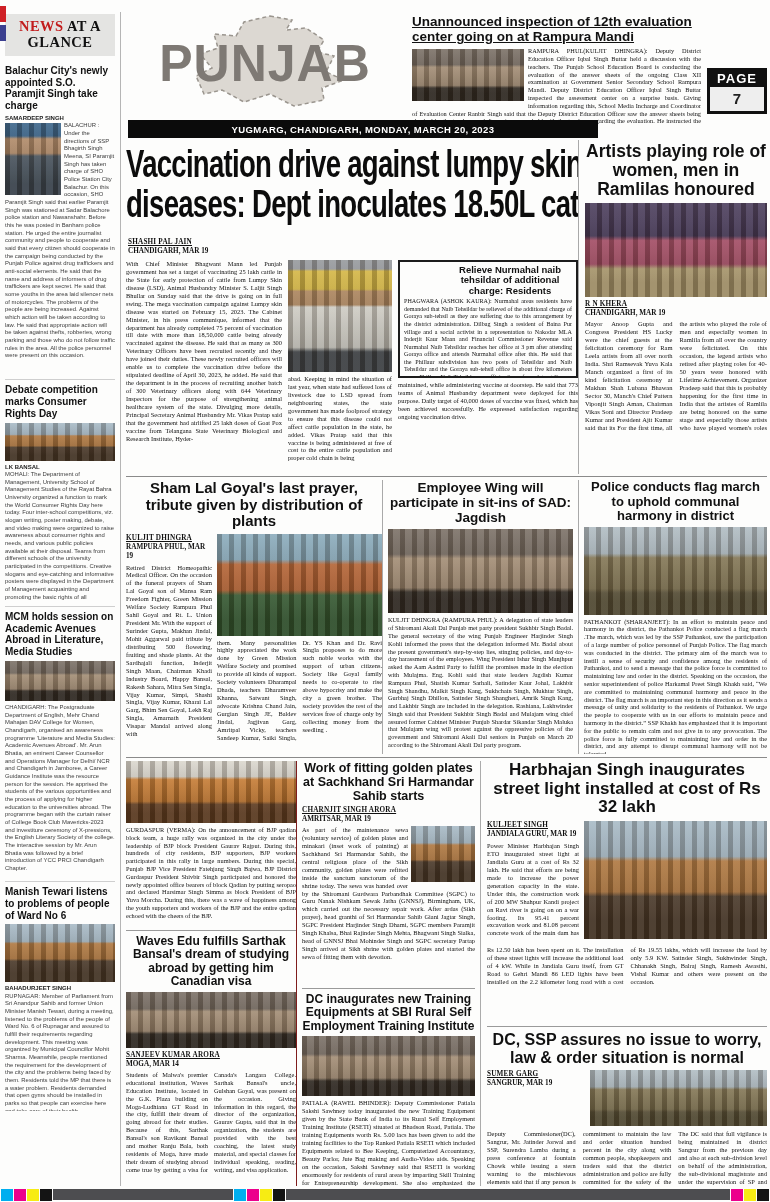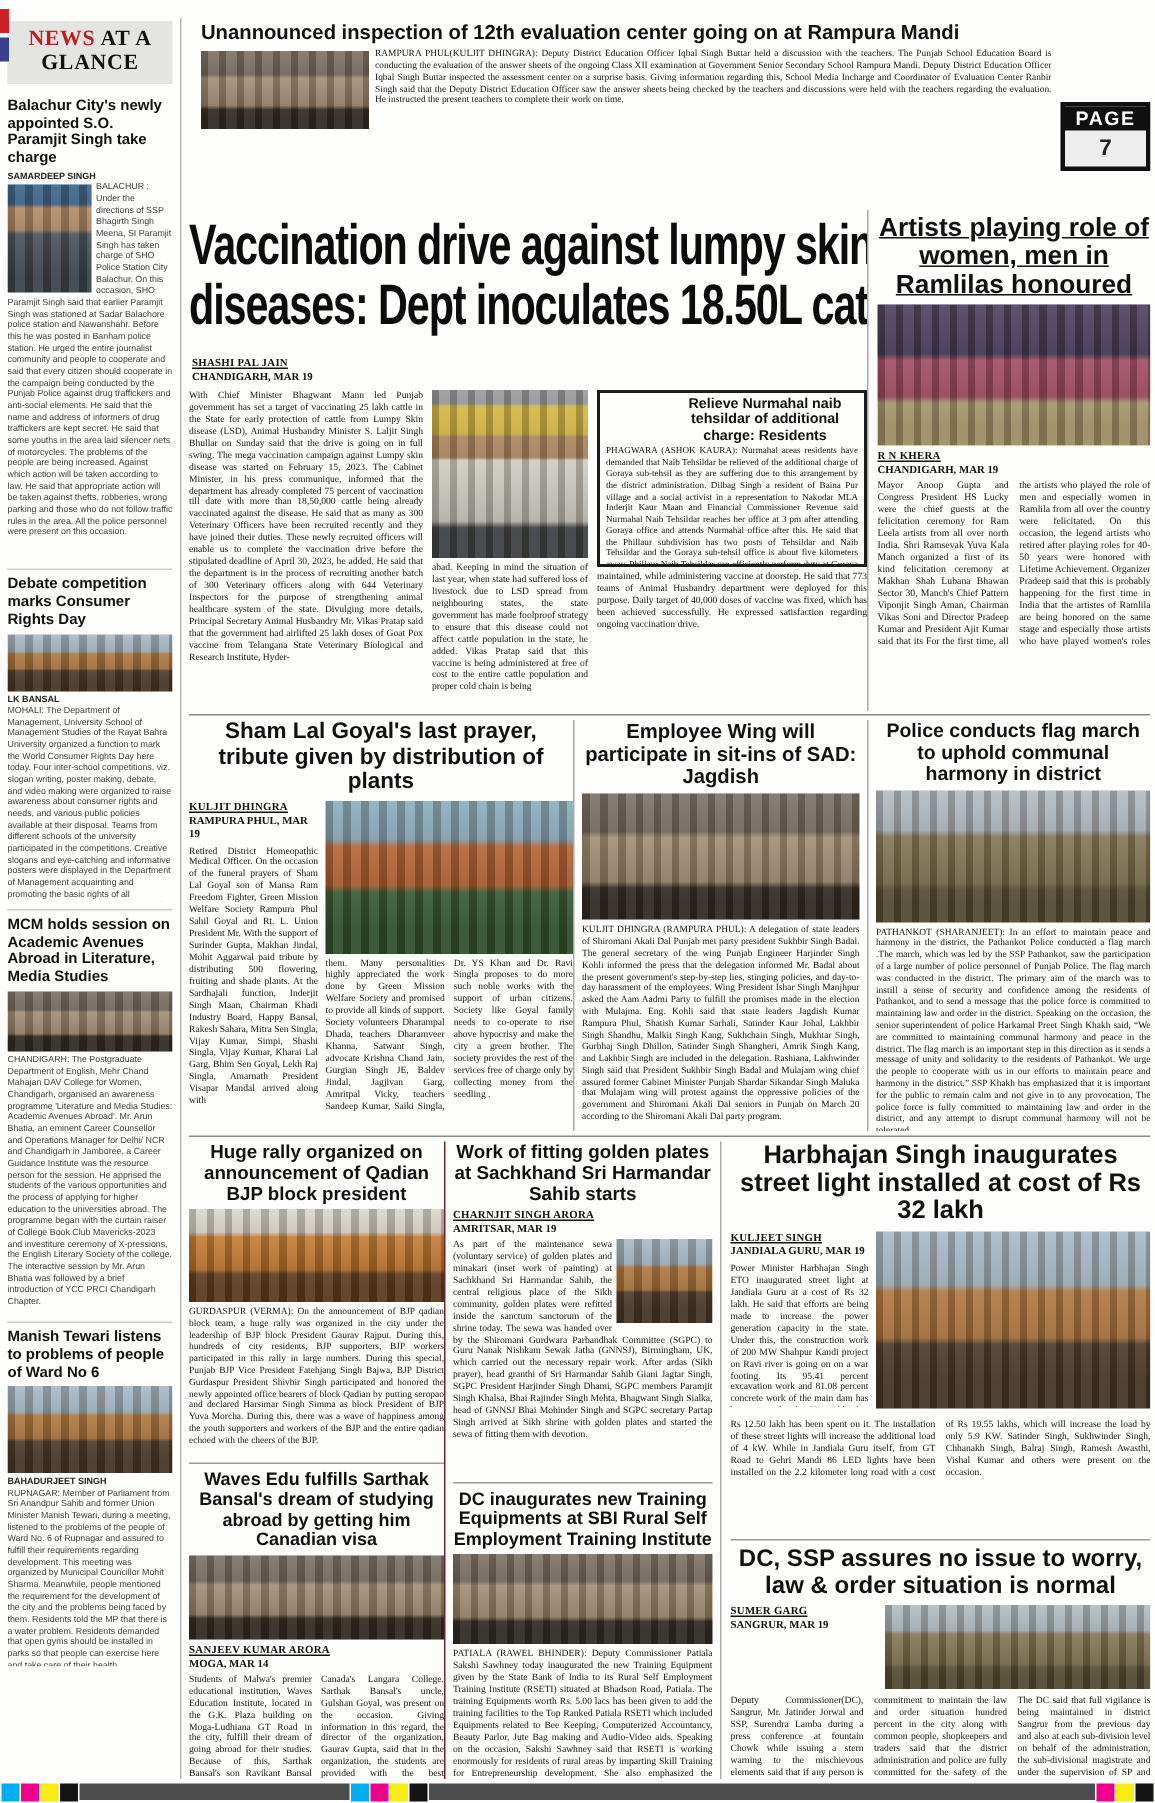--- a/index.html
+++ b/index.html
@@ -39,21 +39,21 @@
 
   .header-row { display:flex; height:128px; position:relative; }
   .masthead { width:278px; flex:0 0 278px; position:relative; }
   .map-wrap { position:absolute; left:48px; top:2px; width:190px; height:96px; }
   .logo { position:absolute; left:0; top:26px; width:100%; text-align:center;
           font:bold 50px/1 "Liberation Sans", sans-serif; color:#7e7974; letter-spacing:1px;
           transform:scaleY(1.05); }
   .date-strip { position:absolute; left:2px; bottom:2px; width:470px; background:#0b0b0b; color:#fff;
           font:bold 9.5px/1 "Liberation Sans", sans-serif; text-align:center; padding:5px 0 4px 0; letter-spacing:.4px; z-index:3; }
   .inspection { flex:1; padding:2px 6px 26px 8px; overflow:hidden; }
-  .inspection h2 { font:bold 13.5px/1.12 "Liberation Sans", sans-serif; margin-bottom:3px; }
+  .inspection h2 { font:bold 13.5px/1.12 "Liberation Sans", sans-serif; margin-bottom:3px;text-decoration:underline; }
   .insp-ph { float:left; width:112px; height:52px; margin:2px 4px 2px 0; }
   .page-box { flex:0 0 60px; margin-top:56px; height:46px; border:3px solid #101010; background:#eee; text-align:center; }
   .page-box .pl { background:#101010; color:#fff; font:bold 13px/1.2 "Liberation Sans", sans-serif; letter-spacing:1px; }
   .page-box .pn { font:bold 15px/1.6 "Liberation Sans", sans-serif; color:#222; }
 
   .bt { font:6.4px/1.24 "Liberation Serif", serif; text-align:justify; overflow:hidden; }
   .by { font:bold 7.2px/1.25 "Liberation Serif", serif; letter-spacing:.2px;text-decoration:underline; }
   .dl { font:bold 7.2px/1.25 "Liberation Serif", serif; }
 
   
@@ -67,21 +67,21 @@
   .lead-cols { display:flex; height:216px; gap:6px; }
   .lc1 { width:156px; flex:0 0 156px; }
   .lc2 { width:104px; flex:0 0 104px; }
   .lc2 .ph { width:104px; height:112px; margin-bottom:3px; }
   .lc3 { flex:1; }
   .relieve-box { border:2px solid #1c1c1c; padding:3px 4px; height:118px; overflow:hidden; margin-bottom:3px; }
   .relieve-box h3 { font:bold 9.5px/1.1 "Liberation Sans", sans-serif; text-align:center; margin-bottom:2px;margin-left:44px; }
   .relieve-box .bt { font-size:6.1px; }
 
   .artists { flex:1; border-left:1px solid #a9a9a9; padding-left:6px; overflow:hidden; }
-  .artists h2 { font:bold 17.5px/1.08 "Liberation Sans", sans-serif; text-align:center; margin:2px 0 4px 0;text-decoration:underline; }
+  .artists h2 { font:bold 17.5px/1.08 "Liberation Sans", sans-serif; text-align:center; margin:2px 0 4px 0; }
   .artists .ph { width:100%; height:94px; margin-bottom:3px; }
   .art-body { columns:2; column-gap:7px; height:118px; margin-top:2px; }
 
   
   .mid-row { display:flex; height:278px; border-top:1px solid #8a8a8a; margin-top:2px; padding-top:3px; }
   .sham { width:256px; flex:0 0 256px; overflow:hidden; }
   .sham h2 { font:bold 15px/1.1 "Liberation Sans", sans-serif; text-align:center; margin-bottom:4px; }
   .sham-cols { display:flex; gap:5px; height:232px; }
   .sham-l { width:86px; flex:0 0 86px; }
   .sham-r { flex:1; }
@@ -166,20 +166,29 @@
       <article class="sb-art">
         <div class="sb-title">Manish Tewari listens to  problems of people of Ward No  6</div>
         <div class="ph ph-crowd sb-ph" style="height:58px"></div>
         <div class="sb-by">BAHADURJEET SINGH</div>
         <div class="sb-body" style="height:118px">RUPNAGAR: Member of Parliament from Sri Anandpur Sahib and former Union Minister Manish Tewari, during a meeting, listened to the problems of the people of Ward No. 6 of Rupnagar and assured to fulfill their requirements regarding development. This meeting was organized by Municipal Councillor Mohit Sharma. Meanwhile, people mentioned the requirement for the development of the city and the problems being faced by them. Residents told the MP that there is a water problem. Residents demanded that open gyms should be installed in parks so that people can exercise here and take care of their health.</div>
       </article>
     </aside>
 
     <main>
       <div class="header-row">
+        <div class="masthead">
+          <div class="map-wrap">
+            <svg width="190" height="96" viewBox="0 0 190 96">
+              <path d="M96 2 L118 6 L112 16 L132 14 L150 26 L143 38 L160 42 L152 58 L170 66 L148 74 L150 86 L120 92 L96 80 L70 88 L48 76 L30 80 L22 62 L38 54 L26 40 L44 34 L40 20 L62 22 L70 8 Z" fill="#dcd8d2" stroke="#9a958e" stroke-width="1.5" stroke-dasharray="4 3"></path>
+            </svg>
+          </div>
+          <div class="logo">PUNJAB</div>
+          <div class="date-strip">YUGMARG, CHANDIGARH, MONDAY, MARCH 20, 2023</div>
+        </div>
 
         <article class="inspection">
           <h2>Unannounced inspection of 12th evaluation center going on at Rampura Mandi</h2>
           <div class="bt" style="font-size:6.3px;height:102px">
             <span class="ph ph-indoor insp-ph"></span>
             <span>RAMPURA PHUL(KULJIT DHINGRA): Deputy District Education Officer Iqbal Singh Buttar held a discussion with the teachers.  The Punjab School Education Board is conducting the evaluation of the answer sheets of the ongoing Class XII examination at Government Senior Secondary School Rampura Mandi. Deputy District Education Officer Iqbal Singh Buttar inspected the assessment center on a surprise basis. Giving information regarding this, School Media Incharge and Coordinator of Evaluation Center Ranbir Singh said that the Deputy District Education Officer saw the answer sheets being checked by the teachers and discussions were held with the teachers regarding the evaluation. He instructed the present teachers to complete their work on time.</span>
           </div>
         </article>
 
         <div class="page-box">
@@ -248,21 +257,20 @@
         <article class="police">
           <h2>Police conducts flag march to uphold communal harmony in district</h2>
           <div class="ph ph-khaki"></div>
           <div class="bt" style="height:146px;font-size:6.3px">PATHANKOT (SHARANJEET): In an effort to maintain peace and harmony in the district, the Pathankot Police conducted a flag march .The march, which was led by the SSP Pathankot, saw the participation of a large number of police personnel of Punjab Police. The flag march was conducted in the district. The primary aim of the march was to instill a sense of security and confidence among the residents of Pathankot, and to send a message that the police force is committed to maintaining law and order in the district. Speaking on the occasion, the senior superintendent of police Harkamal Preet Singh Khakh said, “We are committed to maintaining communal harmony and peace in the district. The flag march is an important step in this direction as it sends a message of unity and solidarity to the residents of Pathankot. We urge the people to cooperate with us in our efforts to maintain peace and harmony in the district.”  SSP Khakh has emphasized that it is important for the public to remain calm and not give in to any provocation. The police force is fully committed to maintaining law and order in the district, and any attempt to disrupt communal harmony will not be tolerated.</div>
         </article>
       </section>
 
       <section class="low-row">
         <div class="stripA">
           <article class="sub-art">
-            <h2 class="h-s">Huge rally organized on announcement of Qadian BJP block president</h2>
             <div class="ph ph-saffron rally-ph"></div>
             <div class="bt" style="height:100px;font-size:6.3px">GURDASPUR (VERMA): On the announcement of BJP qadian block team, a huge rally was organized in the city under the leadership of BJP block President Gaurav Rajput.  During this, hundreds of city residents, BJP supporters, BJP workers participated in this rally in large numbers.  During this special, Punjab BJP Vice President Fatehjang Singh Bajwa, BJP District Gurdaspur President Shivbir Singh participated and honored the newly appointed office bearers of block Qadian by putting seropao and declared Harsimar Singh Simma as block President of BJP Yuva Morcha.  During this, there was a wave of happiness among the youth supporters and workers of the BJP and the entire qadian echoed with the cheers of the BJP.</div>
           </article>
           <article class="sub-art">
             <h2 class="h-s" style="font-size:12px">Waves Edu fulfills Sarthak Bansal's dream of studying abroad by getting him  Canadian visa</h2>
             <div class="ph ph-indoor waves-ph"></div>
             <div class="by">SANJEEV KUMAR ARORA</div>
             <div class="dl">MOGA, MAR 14</div>
             <div class="waves-body bt">Students of Malwa's premier educational institution, Waves Education Institute, located in the G.K. Plaza building on Moga-Ludhiana GT Road in the city, fulfill their dream of going abroad for their studies. Because of this, Sarthak Bansal's son Ravikant Bansal and mother Ranju Bala, both residents of Moga, have made their dream of studying abroad come true by getting a visa for Canada's Langara College. Sarthak Bansal's uncle, Gulshan Goyal, was present on the occasion. Giving information in this regard, the director of the organization, Gaurav Gupta, said that in the organization, the students are provided with the best coaching, the latest study material, and special classes for individual speaking, reading, writing, and visa application.</div>
           </article>

